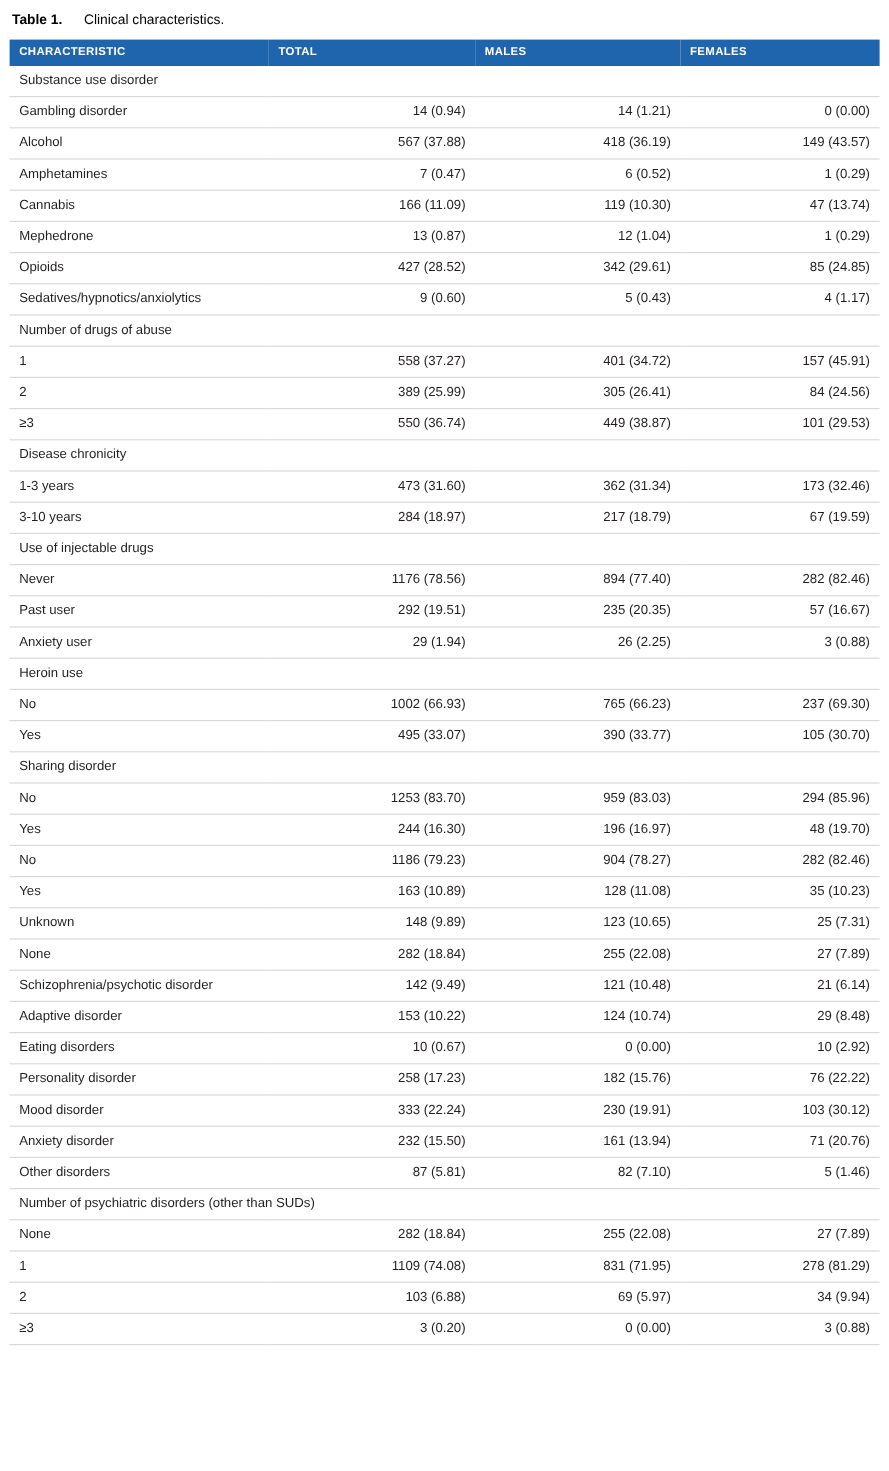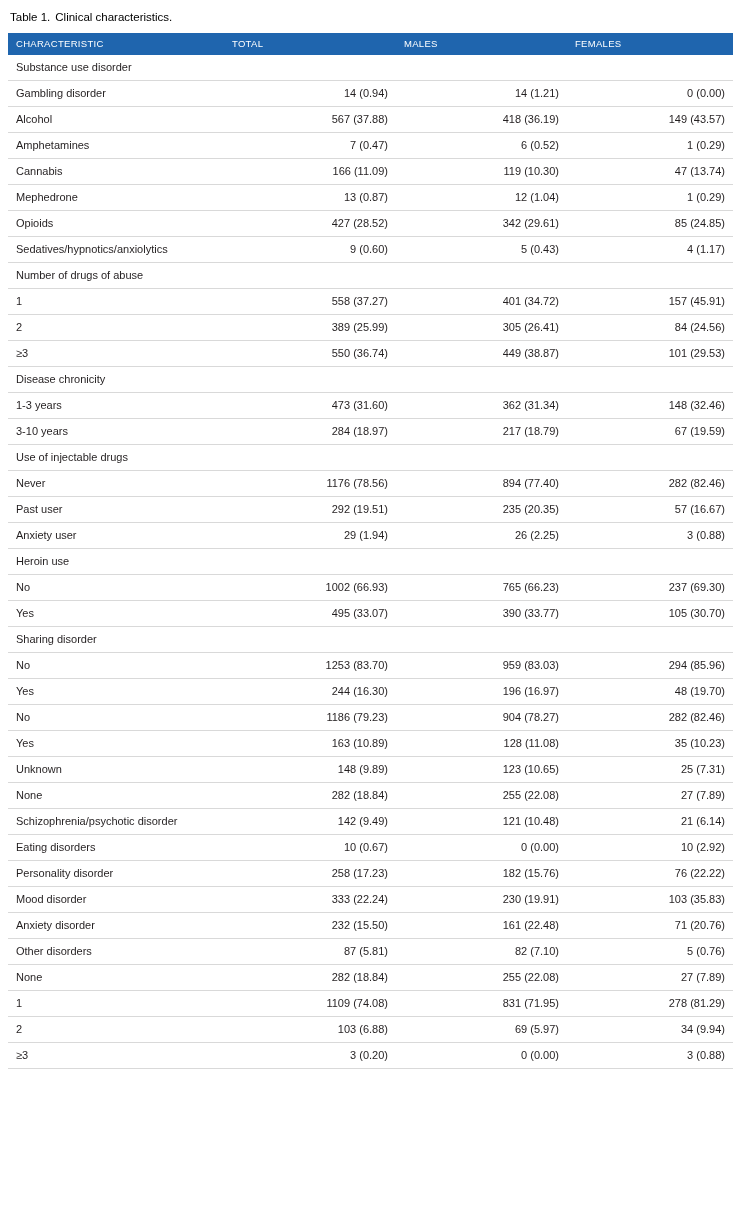--- a/index.html
+++ b/index.html
@@ -14,33 +14,33 @@
     -webkit-font-smoothing: antialiased;
   }
   .page { padding: 8px 8px 0 8px; }
 
   .caption {
     font-size: 11.5px;
     line-height: 14px;
     padding: 2px 2px 9px 2px;
     color: #000000;
   }
-  .caption-label { font-weight: normal; margin-right: 5px; }
+  .caption-label { font-weight: bold; margin-right: 18px; }
 
   table.clinical {
     border-collapse: collapse;
     width: 725px;
     table-layout: fixed;
     font-size: 11px;
   }
   table.clinical thead th {
     background: #1f65ae;
     color: #ffffff;
     font-size: 9.5px;
-    font-weight: normal;
+    font-weight: bold;
     letter-spacing: 0.3px;
     text-align: left;
     padding: 6px 8px;
     line-height: 10px;
     text-transform: uppercase;
   }
   table.clinical td {
     border-bottom: 1px solid #d9d9d9;
     padding: 7px 8px;
     line-height: 11px;
@@ -143,21 +143,21 @@
           <td class="value-cell">449 (38.87)</td>
           <td class="value-cell">101 (29.53)</td>
         </tr>
         <tr class="section-row">
           <td colspan="4">Disease chronicity</td>
         </tr>
         <tr class="data-row">
           <td class="label-cell">1-3 years</td>
           <td class="value-cell">473 (31.60)</td>
           <td class="value-cell">362 (31.34)</td>
-          <td class="value-cell">148 (32.46)</td>
+          <td class="value-cell">173 (32.46)</td>
         </tr>
         <tr class="data-row">
           <td class="label-cell">3-10 years</td>
           <td class="value-cell">284 (18.97)</td>
           <td class="value-cell">217 (18.79)</td>
           <td class="value-cell">67 (19.59)</td>
         </tr>
         <tr class="section-row">
           <td colspan="4">Use of injectable drugs</td>
         </tr>
@@ -233,48 +233,57 @@
           <td class="value-cell">255 (22.08)</td>
           <td class="value-cell">27 (7.89)</td>
         </tr>
         <tr class="data-row">
           <td class="label-cell">Schizophrenia/psychotic disorder</td>
           <td class="value-cell">142 (9.49)</td>
           <td class="value-cell">121 (10.48)</td>
           <td class="value-cell">21 (6.14)</td>
         </tr>
         <tr class="data-row">
+          <td class="label-cell">Adaptive disorder</td>
+          <td class="value-cell">153 (10.22)</td>
+          <td class="value-cell">124 (10.74)</td>
+          <td class="value-cell">29 (8.48)</td>
+        </tr>
+        <tr class="data-row">
           <td class="label-cell">Eating disorders</td>
           <td class="value-cell">10 (0.67)</td>
           <td class="value-cell">0 (0.00)</td>
           <td class="value-cell">10 (2.92)</td>
         </tr>
         <tr class="data-row">
           <td class="label-cell">Personality disorder</td>
           <td class="value-cell">258 (17.23)</td>
           <td class="value-cell">182 (15.76)</td>
           <td class="value-cell">76 (22.22)</td>
         </tr>
         <tr class="data-row">
           <td class="label-cell">Mood disorder</td>
           <td class="value-cell">333 (22.24)</td>
           <td class="value-cell">230 (19.91)</td>
-          <td class="value-cell">103 (35.83)</td>
+          <td class="value-cell">103 (30.12)</td>
         </tr>
         <tr class="data-row">
           <td class="label-cell">Anxiety disorder</td>
           <td class="value-cell">232 (15.50)</td>
-          <td class="value-cell">161 (22.48)</td>
+          <td class="value-cell">161 (13.94)</td>
           <td class="value-cell">71 (20.76)</td>
         </tr>
         <tr class="data-row">
           <td class="label-cell">Other disorders</td>
           <td class="value-cell">87 (5.81)</td>
           <td class="value-cell">82 (7.10)</td>
-          <td class="value-cell">5 (0.76)</td>
+          <td class="value-cell">5 (1.46)</td>
+        </tr>
+        <tr class="section-row">
+          <td colspan="4">Number of psychiatric disorders (other than SUDs)</td>
         </tr>
         <tr class="data-row">
           <td class="label-cell">None</td>
           <td class="value-cell">282 (18.84)</td>
           <td class="value-cell">255 (22.08)</td>
           <td class="value-cell">27 (7.89)</td>
         </tr>
         <tr class="data-row">
           <td class="label-cell">1</td>
           <td class="value-cell">1109 (74.08)</td>

